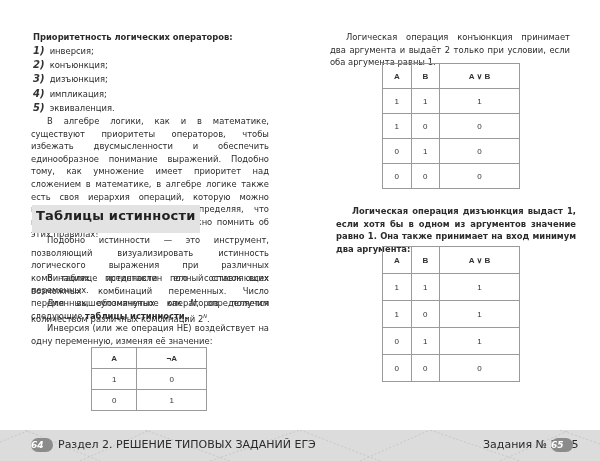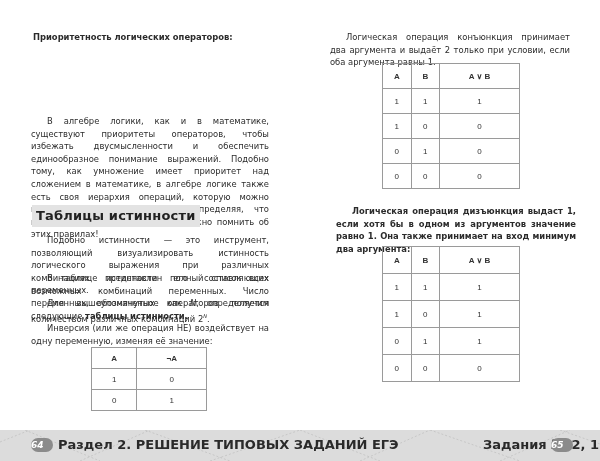--- a/index.html
+++ b/index.html
@@ -7,37 +7,44 @@
          font-family:"DejaVu Sans", sans-serif; color:#2a2a2a; }
   .page { position:absolute; top:0; height:430px; }
   .left { left:0; width:300px;padding-left:13px; }
   .right { left:300px; width:300px; }
   .txt { position:absolute; font-size:8.4px; line-height:12.6px; color:#2b2b2b; text-align:justify; }
   .bold { font-weight:bold; }
   .indent { text-indent:16px; }
   .plist { position:absolute; left:33px; top:44px; margin:0; padding:0; list-style:none; }
   .plist li { font-size:8.4px; line-height:14.2px; height:14.2px; color:#2b2b2b; }
   .plist .num { display:inline-block; width:14px; font-weight:bold; font-size:10px; font-style:italic; color:#333; }
-  .section-head { position:absolute; left:32px; top:205px; background:#e3e3e3; padding:0 4px; height:22px; line-height:22px;
+  .section-head { position:absolute; left:32px; top:205px; background:#e3e3e3; padding:0 4px; height:28px; line-height:22px;
                   font-size:13px; font-weight:bold; color:#222; letter-spacing:0.2px; }
   table.tt { position:absolute; border-collapse:collapse; font-family:"Liberation Sans", sans-serif; font-size:8px; color:#333; }
   table.tt td { border:1px solid #9a9a9a; text-align:center; vertical-align:middle; }
   table.tt tr.hd td { font-weight:bold; }
   .footer { position:absolute; left:0; top:430px; width:600px; height:31px; background:#dcdcdc; overflow:hidden; }
   .footer svg { position:absolute; left:0; top:0; }
   .pnum { position:absolute; top:8px; width:22px; height:14px; border-radius:7px; background:#8b8b8b; color:#fff;
           font-size:9px; font-weight:bold; font-style:italic; line-height:14px; }
-  .ftxt { position:absolute; top:9px; font-size:13px; font-weight:bold; color:#2a2a2a; white-space:nowrap; line-height:12px; }
+  .ftxt { position:absolute; top:9px; font-size:11px; font-weight:normal; color:#2a2a2a; white-space:nowrap; line-height:12px; }
 </style>
 </head>
 <body>
 
 <div class="page left">
   <div class="txt bold" style="left:33px; top:31px; width:240px;">Приоритетность логических операторов:</div>
 
+  <ul class="plist">
+    <li><span class="num">1)</span> <span>инверсия;</span></li>
+    <li><span class="num">2)</span> <span>конъюнкция;</span></li>
+    <li><span class="num">3)</span> <span>дизъюнкция;</span></li>
+    <li><span class="num">4)</span> <span>импликация;</span></li>
+    <li><span class="num">5)</span> <span>эквиваленция.</span></li>
+  </ul>
 
   <div class="txt indent" style="left:31px; top:115px; width:238px;">В алгебре логики, как и в математике, существуют приоритеты операторов, чтобы избежать двусмысленности и обеспечить единообразное понимание выражений. Подобно тому, как умножение имеет приоритет над сложением в математике, в алгебре логике также есть своя иерархия операций, которую можно изменять с помощью скобок, определяя, что выполняется в первую очередь. Важно помнить об этих правилах!</div>
 
   <div class="section-head">Таблицы истинности</div>
 
   <div class="txt indent" style="left:31px; top:234px; width:238px;">Подобно истинности — это инструмент, позволяющий визуализировать истинность логического выражения при различных комбинациях истинности его составляющих переменных.</div>
 
   <div class="txt indent" style="left:31px; top:272px; width:238px;">
     <span>В таблице представлен полный список всех возможных комбинаций переменных. Число переменных, обозначенное как </span><i>N</i><span>, определяется количеством различных комбинаций 2</span><sup style="font-size:5px;"><i>N</i></sup><span>.</span>
   </div>

